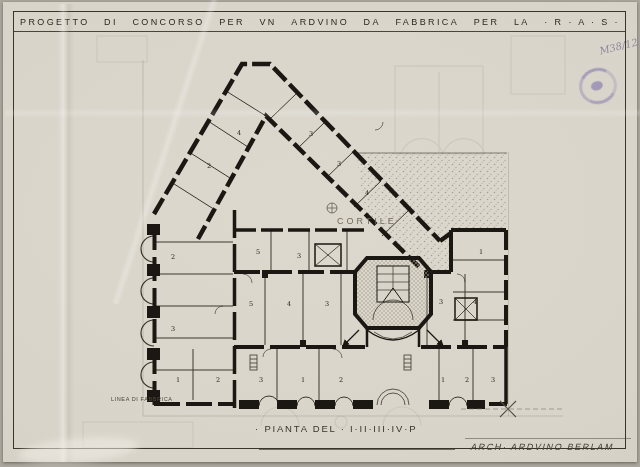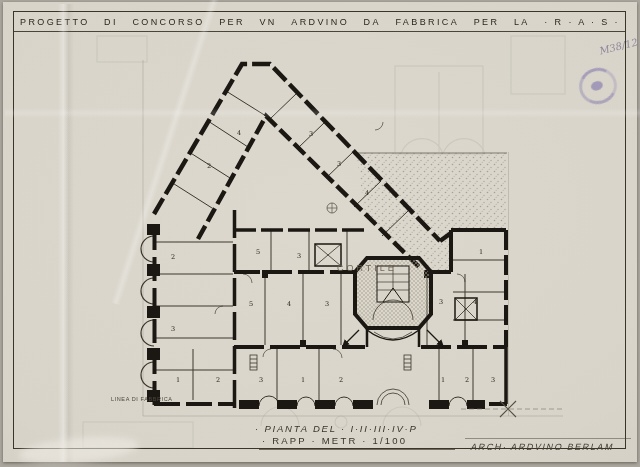--- a/index.html
+++ b/index.html
@@ -10,24 +10,24 @@
          box-shadow:0 1px 3px rgba(40,36,28,.5);}
   .frame{position:absolute;left:10px;top:9px;right:11px;bottom:13px;
          border:1.5px solid #3a3429;}
   .title-band{position:absolute;left:17px;right:17px;top:13px;height:13px;
          display:flex;justify-content:space-between;align-items:center;
          font-size:9px;letter-spacing:2.4px;color:#2b261d;white-space:nowrap;}
   .title-underline{position:absolute;left:10px;right:11px;top:29px;height:1px;
          background:#3a3429;opacity:.9;}
   svg.plan{position:absolute;left:0;top:0;width:640px;height:467px;}
   .cortile{position:absolute;left:334px;top:214px;font-size:9px;letter-spacing:3px;
-         color:#6e6452;opacity:.95;margin-top:47px;}
+         color:#6e6452;opacity:.95;}
   .linea{position:absolute;left:108px;top:394px;font-size:5.5px;letter-spacing:.6px;
          color:#4c463a;}
-  .cap1{position:absolute;left:252px;top:421px;font-size:9.5px;letter-spacing:1.8px;color:#3a342a;font-style:italic;}
+  .cap1{position:absolute;left:252px;top:421px;font-size:9.5px;letter-spacing:1.8px;color:#3a342a;}
   .cap2{position:absolute;left:259px;top:433px;font-size:9.5px;letter-spacing:2.2px;color:#3a342a;}
   .cap-underline{position:absolute;left:256px;top:447px;width:196px;height:1px;
          background:#4c463a;opacity:.75;}
   .sig{position:absolute;left:468px;top:440px;font-size:9px;letter-spacing:1.6px;
          color:#453f33;transform:skewX(-14deg);white-space:nowrap;}
   .sig-line{position:absolute;left:462px;top:436px;width:166px;height:1px;
          background:rgba(60,54,42,.45);}
   .pencil{position:absolute;left:596px;top:39px;font:italic 10px "DejaVu Serif",serif;
          color:#857b95;opacity:.85;transform:rotate(-14deg);}
   .stamp{position:absolute;left:576px;top:66px;width:32px;height:30px;border-radius:50%;
@@ -219,21 +219,20 @@
           <text x="440" y="380" data-name="room-number">1</text>
           <text x="464" y="380" data-name="room-number">2</text>
           <text x="490" y="380" data-name="room-number">3</text>
         </g>
     </svg>
 
     <div class="cortile" data-name="courtyard-label">CORTILE</div>
     <div class="linea" data-name="building-line-label">LINEA DI FABBRICA</div>
 
     <div class="cap1" data-name="caption-plan-title">· PIANTA DEL · I·II·III·IV·P</div>
-    <div class="cap2" data-name="caption-scale">· RAPP · METR · 1/100</div>
     <div class="cap-underline" data-name="caption-underline"></div>
 
     <div class="sig-line" data-name="signature-line"></div>
     <div class="sig" data-name="architect-signature">ARCH· ARDVINO BERLAM</div>
 
     <div class="pencil" data-name="pencil-shelfmark">M38/12</div>
     <div class="stamp" data-name="round-ink-stamp-icon">
         <i></i>
       </div>
 

